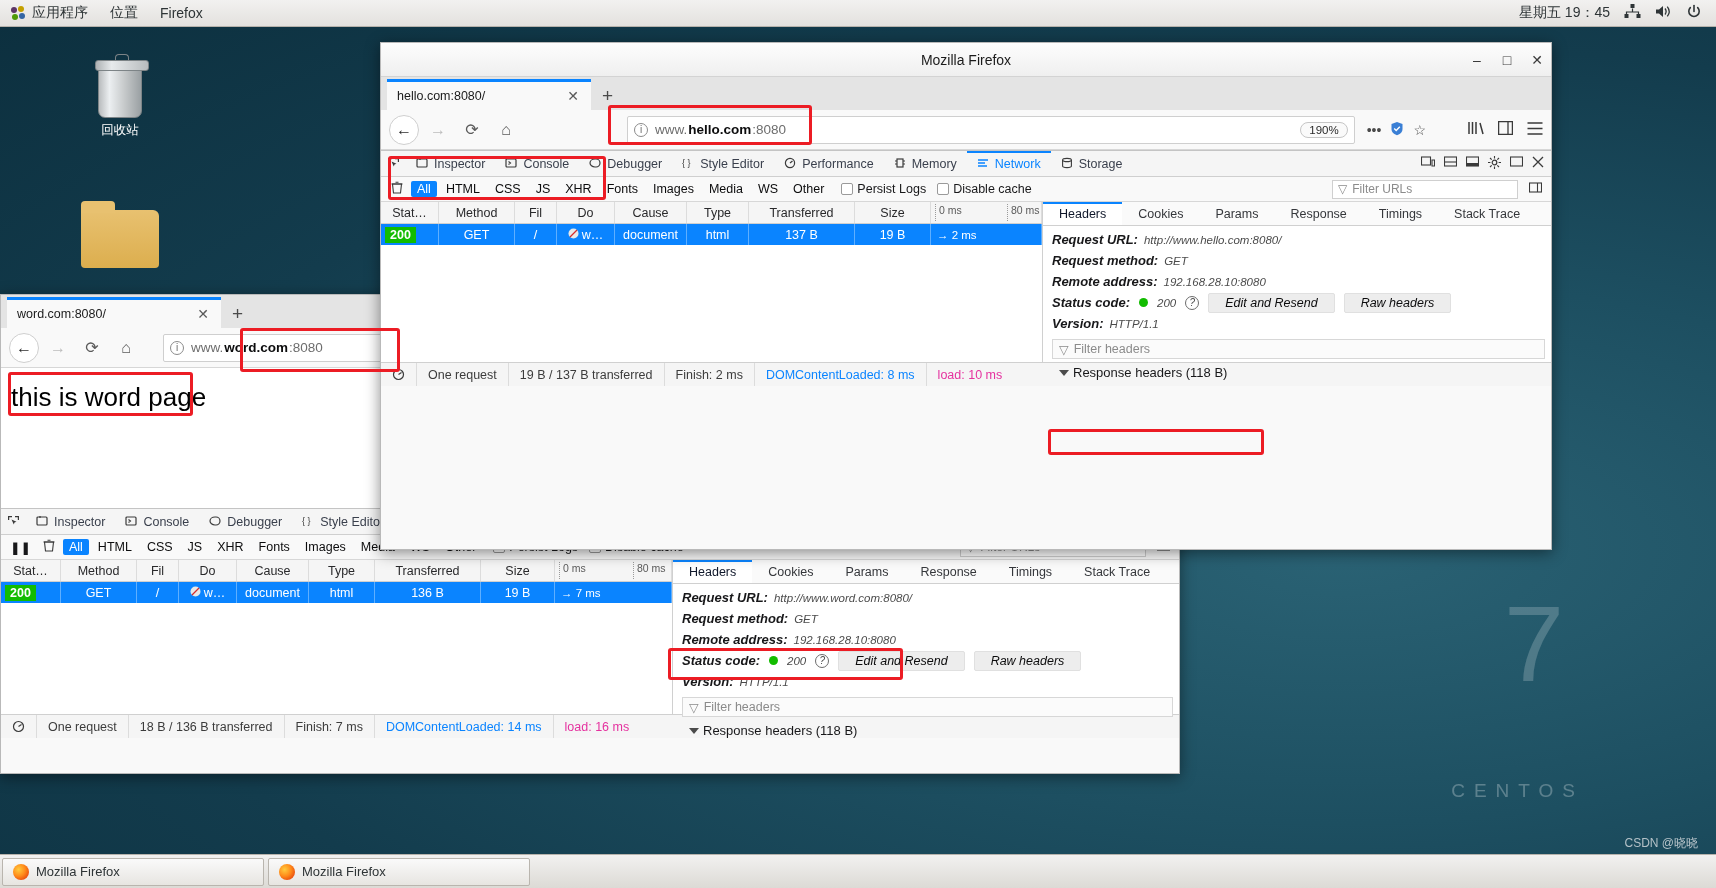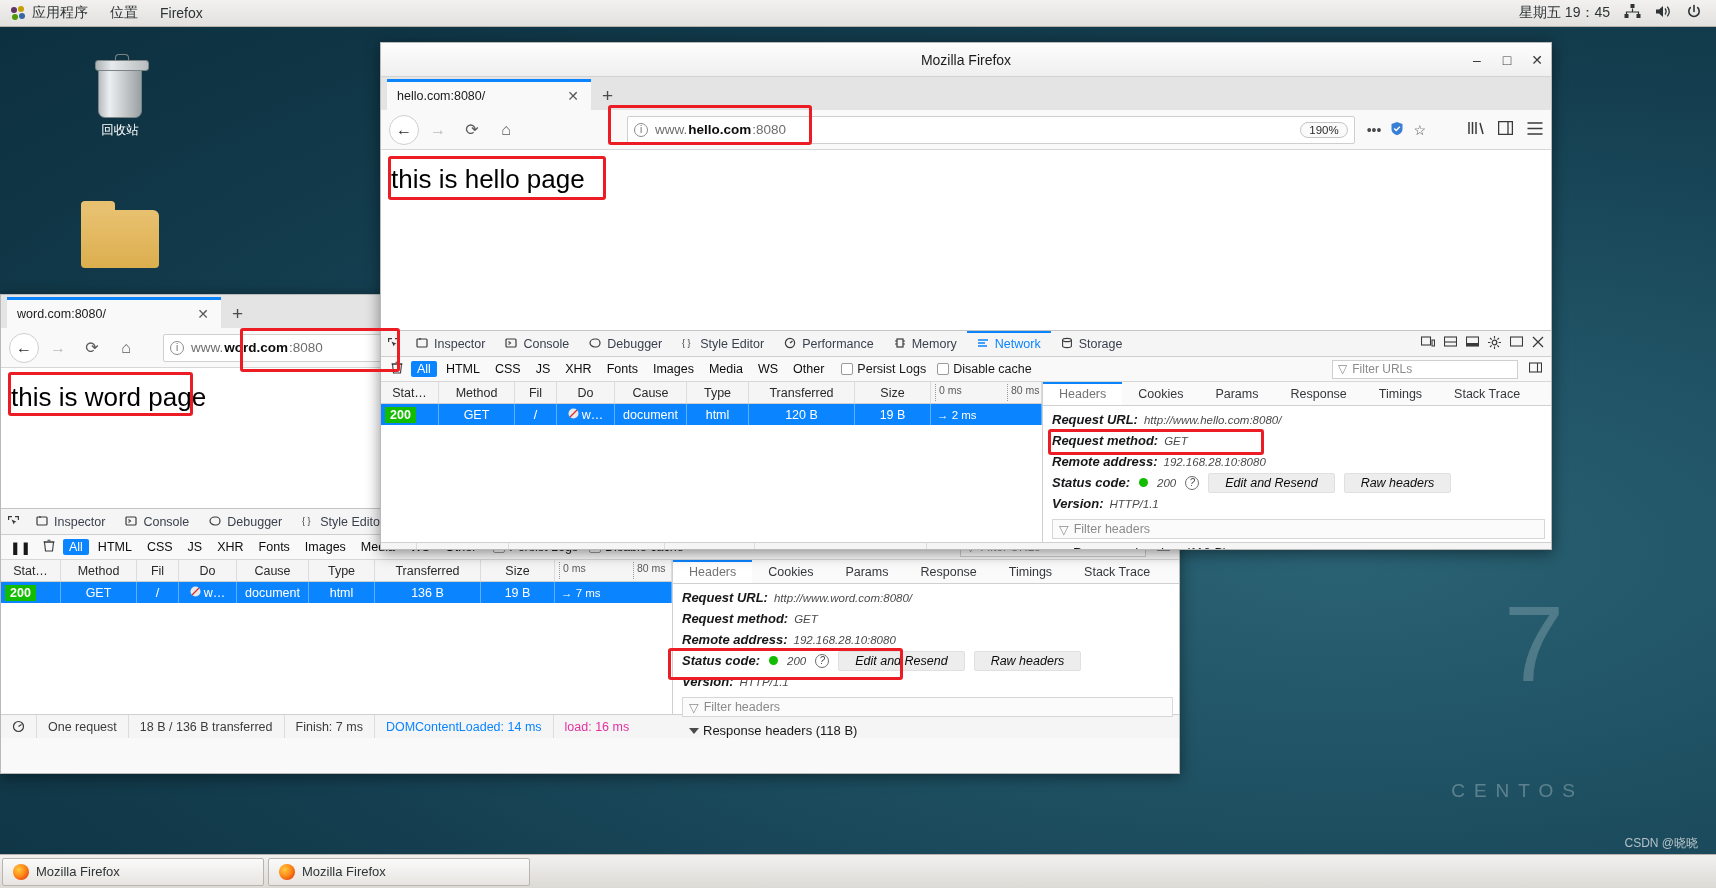--- a/index.html
+++ b/index.html
@@ -154,21 +154,21 @@
                                 align-items: center; justify-content: center; overflow: hidden; white-space: nowrap; }
   .req-row { display: flex; height: 21px; background: #0a84ff; color: #fff; font-size: 12.5px; align-items: center; }
   .req-row div { border-right: 1px solid rgba(255,255,255,0.35); }
   .status-pill { background: #12bc00; color: #fff; font-weight: bold; }
   .timeline-head { position: relative; color: #5a5a5a; font-size: 10.5px; }
   .timeline-tick { position: absolute; top: 2px; border-left: 1px dotted #9a9a9a; padding-left: 3px; height: 17px; }
 
   .details { flex: 1; display: flex; flex-direction: column; background: #fff; }
   .det-tabs { height: 24px; display: flex; align-items: center; border-bottom: 1px solid #d0d0d0; background: #fafafa; }
   .det-tab { padding: 0 16px; height: 23px; display: flex; align-items: center; color: #35373b; font-size: 12.5px; }
-  .det-tab.active { color: #737373; box-shadow: inset 0 2px 0 #0a84ff; background: #fff; }
+  .det-tab.active { color: #0f172a; box-shadow: inset 0 2px 0 #0a84ff; background: #fff; }
   .det-rows { padding: 3px 0 0 9px; }
   .det-row { display: flex; align-items: center; gap: 6px; height: 21px; font-size: 13px; font-style: italic; }
   .det-row b { font-weight: bold; color: #18181a; }
   .det-row .val { color: #4b4b4b; font-size: 11.5px; }
   .dot-green { width: 9px; height: 9px; border-radius: 50%; background: #12bc00; display: inline-block; }
   .qmark { width: 14px; height: 14px; border: 1px solid #6d6d6d; border-radius: 50%; font-size: 10px;
            line-height: 12px; text-align: center; color: #4b4b4b; }
   .minibtn { background: #ededed; border: 1px solid #e0e0e0; border-radius: 2px; padding: 2px 16px;
              font-size: 12.5px; color: #0c0c0d; }
   .filter-headers { margin: 5px 6px 0 0; height: 20px; border: 1px solid #d7d7d7; background: #fbfbfb;
@@ -568,23 +568,20 @@
           </svg>
       </span>
       <span>
         <svg width="16" height="13" viewBox="0 0 16 13">
             <path d="M0.5 1h15M0.5 6.5h15M0.5 12h15" stroke="#3a3a3a" stroke-width="1.5"></path>
           </svg>
       </span>
     </span>
   </div>
 
-  <div class="page" style="height:180px;">
-    <div class="page-text">this is hello page</div>
-  </div>
 
   <div class="devtools">
     <div class="dt-tabs">
       <span class="dticon" style="margin:0 6px 0 4px;">
         <svg width="13" height="13" viewBox="0 0 13 13">
             <path d="M1 1h4v1.2H2.2V5H1zM12 1H8v1.2h2.8V5H12z" fill="#3a3a3a"></path>
             <path d="M4.5 4.5l5 2.2-2 .7-.7 2z" fill="#3a3a3a"></path>
           </svg>
       </span>
       <span class="dt-tab">
@@ -729,21 +726,21 @@
             <span>
               <svg width="11" height="11" viewBox="0 0 11 11">
                   <circle cx="5.5" cy="5.5" r="5" fill="#e8e8e8"></circle>
                   <path d="M2 9L9 2" stroke="#d42b2b" stroke-width="1.3"></path>
                 </svg>
             </span>
             <span>w…</span>
           </div>
           <div style="width:72px">document</div>
           <div style="width:62px">html</div>
-          <div style="width:106px">120 B</div>
+          <div style="width:106px">137 B</div>
           <div style="width:76px">19 B</div>
           <div style="flex:1; justify-content:flex-start; padding-left:6px; font-size:11.5px;">→ 2 ms</div>
         </div>
       </div>
 
       <div class="details">
         <div class="det-tabs">
           <span class="det-tab active">Headers</span>
           <span class="det-tab">Cookies</span>
           <span class="det-tab">Params</span>

